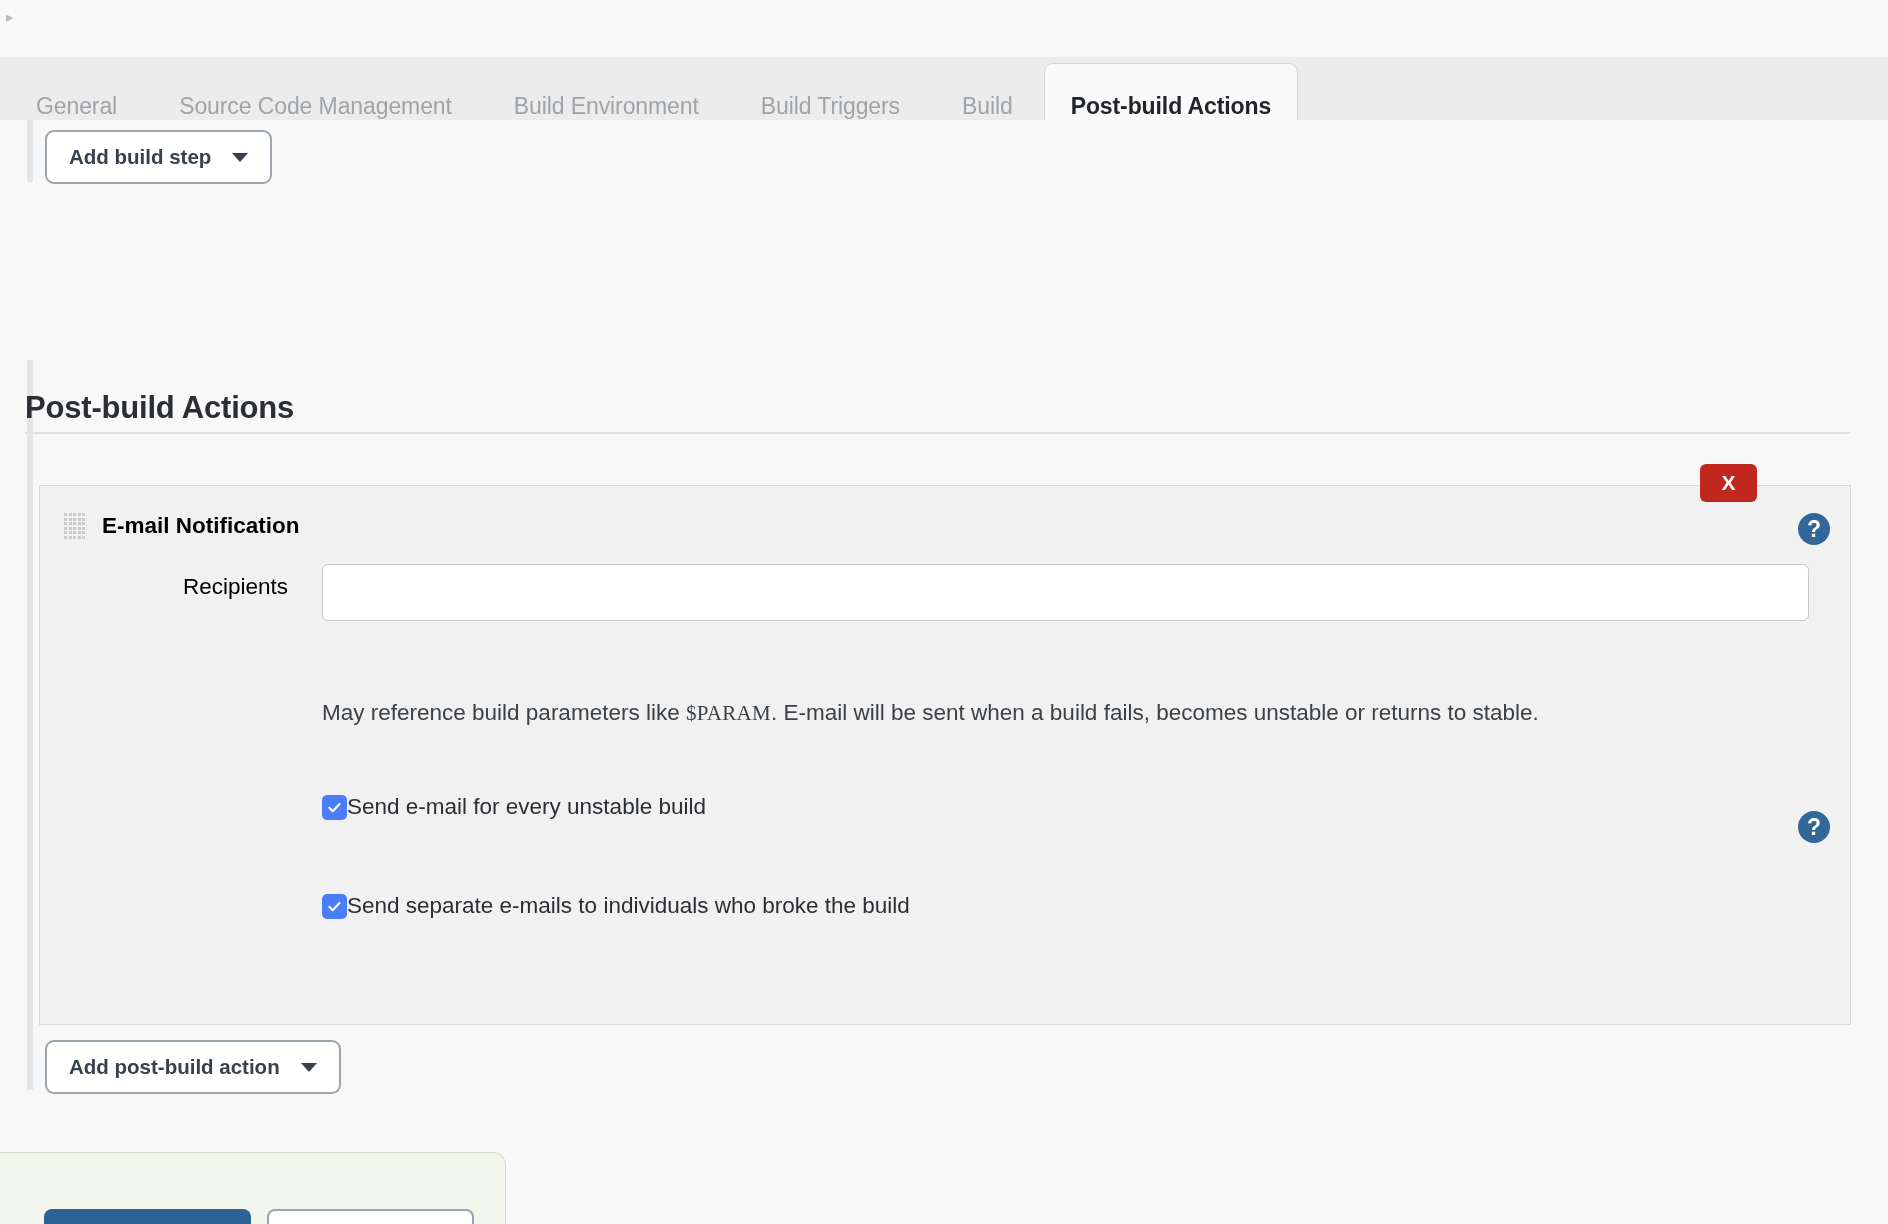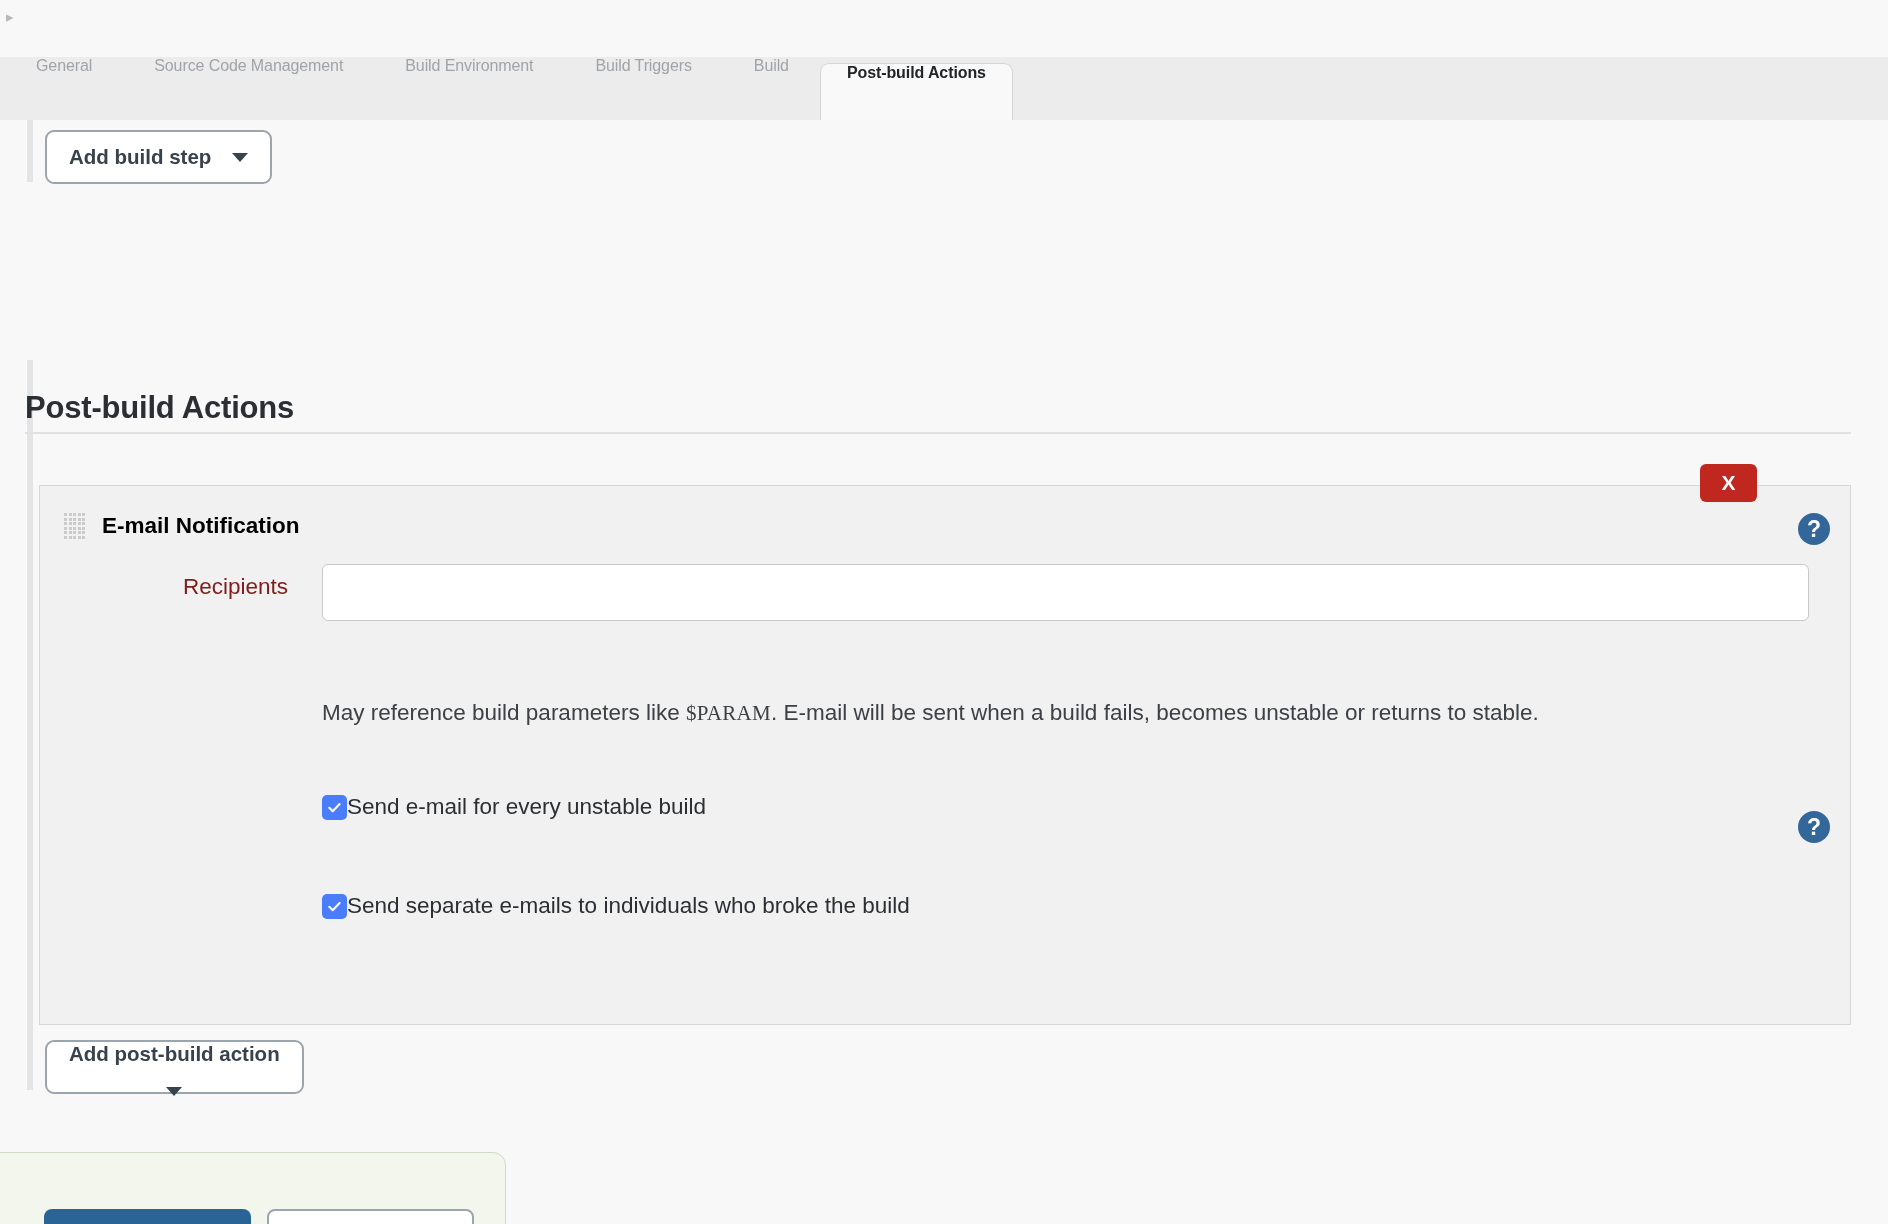--- a/index.html
+++ b/index.html
@@ -40,23 +40,23 @@
   }
   .tabbar-inner {
     position: absolute;
     left: 0; top: 0; height: 63px;
     display: flex;
     align-items: center;
   }
   .tab {
     height: 63px;
     display: flex;
-    align-items: flex-start;
+    align-items: flex-end;
     padding: 0 31px;
-    font-size: 16px;
+    font-size: 23px;
     color: #9fa4a9;
     letter-spacing: -0.1px;
     white-space: nowrap;
     cursor: pointer;
   }
   .tab.first { padding-left: 36px; }
   .tab.active {
     background: #f9f9f9;
     color: #212529;
     font-weight: bold;
@@ -104,21 +104,21 @@
     white-space: nowrap;
   }
   .caret {
     width: 0; height: 0;
     border-left: 8px solid transparent;
     border-right: 8px solid transparent;
     border-top: 9px solid #38424c;
   }
 
   #add-build-step { left: 45px; top: 10px; height: 54px; }
-  #add-post-build-action { left: 45px; top: 920px; height: 54px; flex-direction: column; }
+  #add-post-build-action { left: 45px; top: 920px; height: 54px; }
 
   
   .section-title {
     position: absolute;
     left: 25px; top: 244px;
     font-size: 31px;
     font-weight: bold;
     color: #2b2f33;
     letter-spacing: -0.2px;
   }
@@ -199,21 +199,21 @@
     position: absolute;
     left: 0; top: 78px;
     width: 100%;
   }
   .field-label {
     position: absolute;
     left: 0; top: 10px;
     width: 248px;
     text-align: right;
     font-size: 22.5px;
-    color: #7f1d1d;
+    color: #000000;
   }
   .text-input {
     position: absolute;
     left: 282px; top: 0;
     width: 1487px; height: 57px;
     background: #ffffff;
     border: 1.5px solid #c8c9ca;
     border-radius: 6px;
     padding: 0 14px;
     font-size: 21px;

